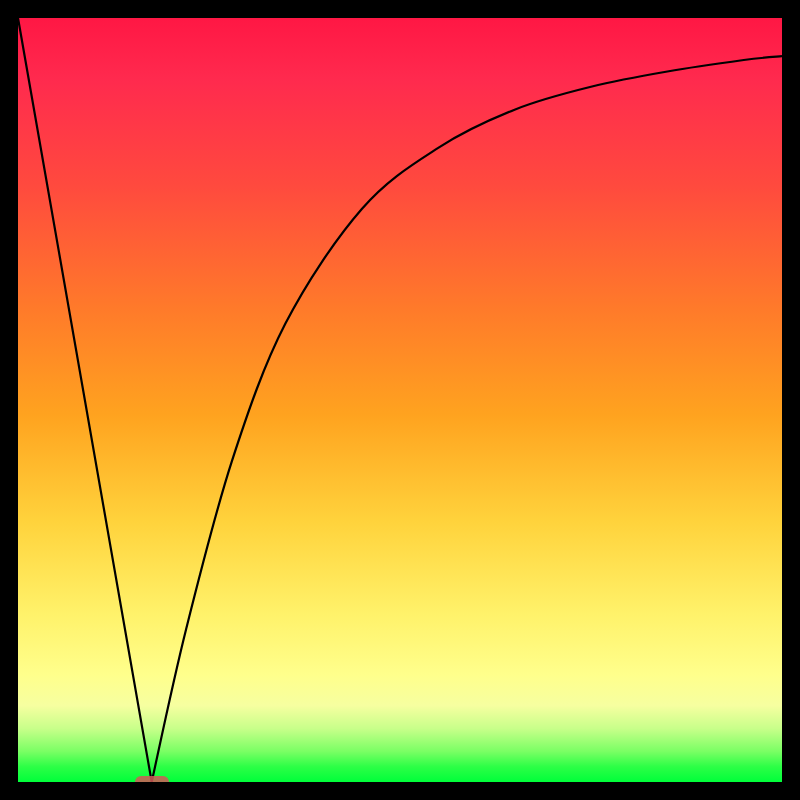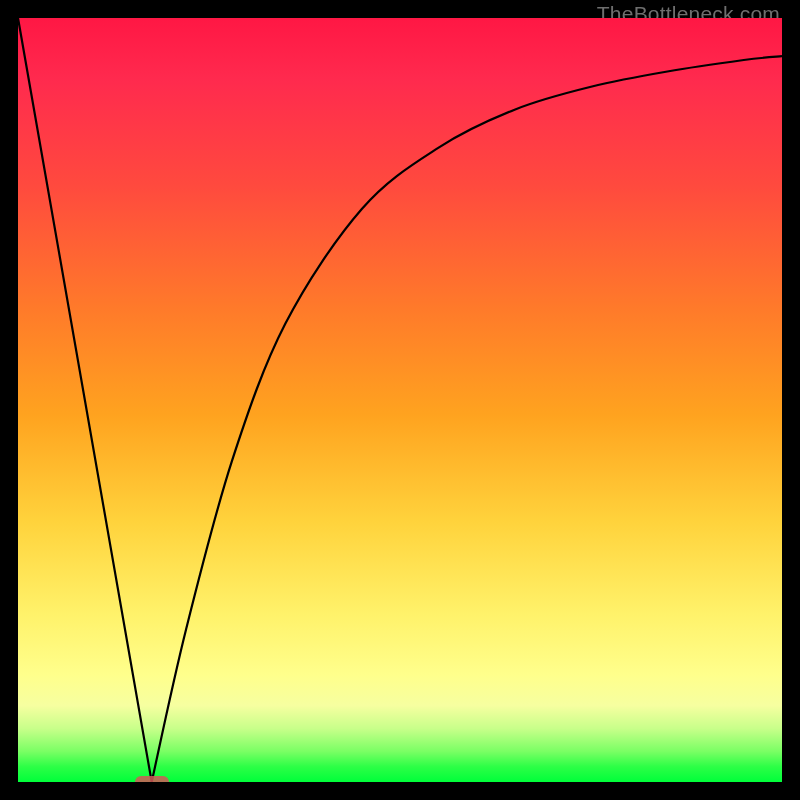--- a/index.html
+++ b/index.html
@@ -68,21 +68,20 @@
     background: #d25858;
     opacity: 0.85;
     transform: translate(-50%, -50%);
   }
 </style>
 </head>
 <body>
 
 <div class="frame">
 
-  <div class="watermark">TheBottleneck.com</div>
 
   <div class="plot-area">
     <div class="gradient"></div>
 
     <svg class="curve" viewBox="0 0 764 764" preserveAspectRatio="none">
       <path id="curve-path" fill="none" stroke="#000" stroke-width="2.2" stroke-linejoin="round" d="M 0.0 0.0 L 133.7 764.0 C 133.7 764.0, 128.0 789.5, 133.7 764.0 C 139.4 738.5, 154.7 664.7, 168.1 611.2 C 181.5 557.7, 197.4 494.1, 213.9 443.1 C 230.5 392.2, 245.8 347.6, 267.4 305.6 C 289.0 263.6, 318.3 220.3, 343.8 191.0 C 369.3 161.7, 394.7 146.4, 420.2 129.9 C 445.7 113.3, 471.1 101.9, 496.6 91.7 C 522.1 81.5, 547.5 75.1, 573.0 68.8 C 598.5 62.4, 623.9 57.9, 649.4 53.5 C 674.9 49.0, 706.7 44.6, 725.8 42.0 C 744.9 39.5, 757.6 38.8, 764.0 38.2"></path>
     </svg>
 
     <div id="marker" class="marker" style="left: 133.7px; top: 764px; background: rgb(210, 88, 88);"></div>
   </div>

